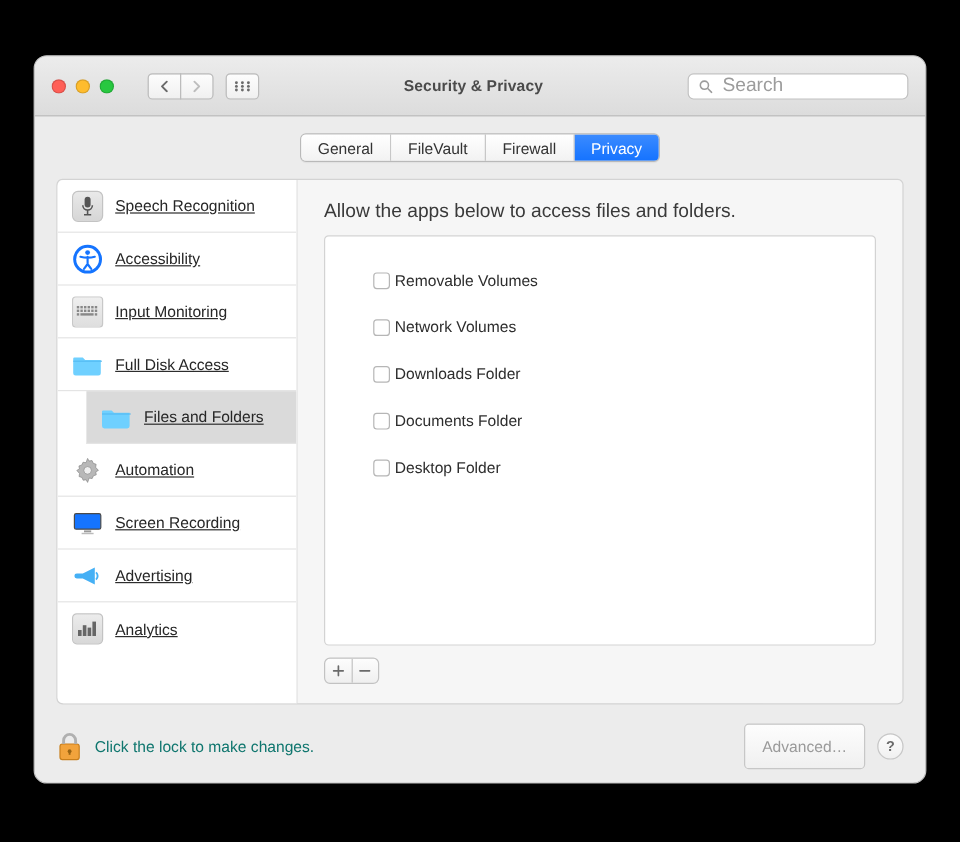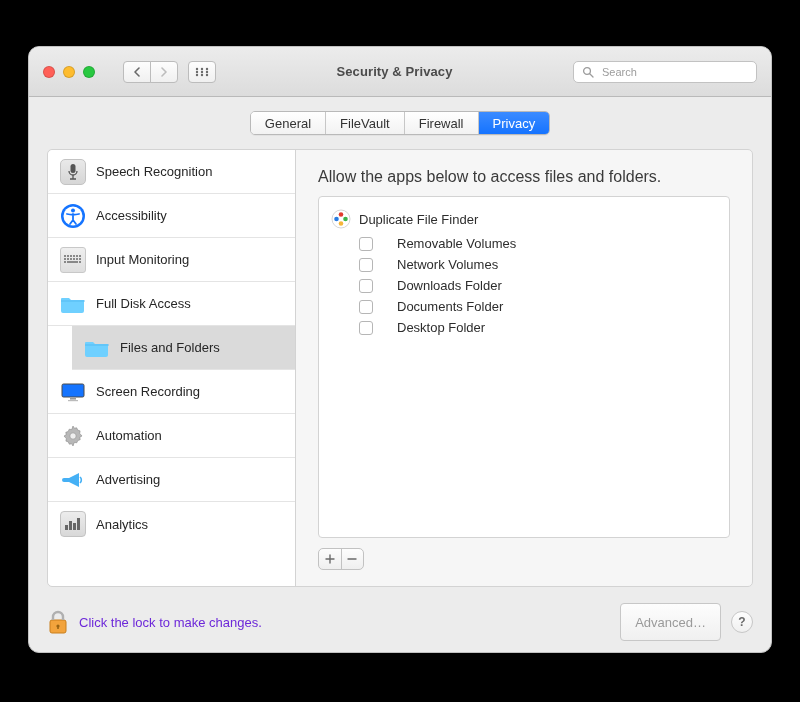--- a/index.html
+++ b/index.html
@@ -47,21 +47,21 @@
     display:flex;align-items:center;justify-content:center;color:#6a6a6a;
   }
   .tb-btn + .tb-btn{border-top-left-radius:0;border-bottom-left-radius:0;margin-left:-1px;}
   .tb-group .tb-btn:first-child{border-top-right-radius:0;border-bottom-right-radius:0;}
   .title{flex:1;text-align:center;color:#4b4b4b;font-weight:600;letter-spacing:.1px;}
   .search{
     display:flex;align-items:center;gap:6px;
     width:184px;height:22px;padding:0 8px;
     border:1px solid #c2c2c2;border-radius:5px;background:#fff;color:#9c9c9c;
   }
-  .search input{border:none;outline:none;width:100%;background:transparent;font-size:11px;color:#ec4899;}
+  .search input{border:none;outline:none;width:100%;background:transparent;font-size:16px;color:#ec4899;}
   .search input::placeholder{color:#9c9c9c;}
   
   .tabstrip{display:flex;justify-content:center;padding:14px 0 10px;}
   .segmented{display:flex;border:1px solid #b9b9b9;border-radius:5px;overflow:hidden;box-shadow:0 1px 0 rgba(0,0,0,0.04);}
   .seg{
     height:22px;padding:0 14px;display:flex;align-items:center;
     background:linear-gradient(#ffffff,#f2f2f2);
     border-right:1px solid #c7c7c7;color:#333;font-size:13px;text-align:right;
   }
   .seg:last-child{border-right:none;}
@@ -70,56 +70,57 @@
   .panel{
     margin:4px 18px 0;
     height:438px;
     border:1px solid var(--panel-border);
     border-radius:5px;
     background:#f6f6f6;
     display:flex;
   }
   
   .sidebar{
-    width:248px;background:var(--sidebar-bg);
+    width:200px;background:var(--sidebar-bg);
     border-right:1px solid var(--panel-border);
     border-radius:5px 0 0 5px;
     overflow:hidden;
+    text-decoration:underline;
   }
   .side-item{
     height:44px;padding:0 12px;
     display:flex;align-items:center;gap:10px;
     border-bottom:1px solid var(--divider);
     font-size:13px;color:#262626;
   }
   .side-item:last-child{border-bottom:none;}
   .side-item.selected{background:var(--selected);margin-left:24px;}
   .side-icon{width:26px;height:26px;border-radius:5px;display:flex;align-items:center;justify-content:center;flex-shrink:0;}
   
   .content{flex:1;padding:18px 22px 16px;display:flex;flex-direction:column;}
   .content-heading{color:#3a3a3a;font-size:16px;margin-bottom:10px;}
   .app-list{
     flex:1;background:#fff;border:1px solid var(--panel-border);border-radius:4px;
     padding:8px 0;overflow:auto;
   }
   .app-row{display:flex;align-items:center;gap:8px;padding:4px 12px;}
   .app-row .app-icon{width:20px;height:20px;border-radius:4px;display:flex;align-items:center;justify-content:center;}
-  .perm-row{display:flex;align-items:center;gap:24px;padding:3px 12px 3px 40px;}
+  .perm-row{display:flex;align-items:center;gap:4px;padding:3px 12px 3px 40px;margin-top:18px;}
   .chk{width:14px;height:14px;border:1px solid #b6b6b6;border-radius:3px;background:#fff;display:inline-block;flex-shrink:0;}
   .addremove{
     width:46px;height:22px;margin-top:10px;
     background:linear-gradient(#fdfdfd,#efefef);
     border:1px solid #c2c2c2;border-radius:5px;
     display:flex;align-items:center;overflow:hidden;
   }
   .addremove .half{flex:1;height:100%;display:flex;align-items:center;justify-content:center;color:#6a6a6a;}
   .addremove .half + .half{border-left:1px solid #c2c2c2;}
   
   .footer{display:flex;align-items:center;gap:10px;padding:16px 18px 0;}
-  .lock-text{color:#6d28d9;font-size:13px;flex:1;}
+  .lock-text{color:#0f766e;font-size:13px;flex:1;}
   .adv-btn{
     height:38px;padding:0 14px;color:#9a9a9a;font-size:13px;
     background:linear-gradient(#fdfdfd,#f0f0f0);
     border:1px solid #c7c7c7;border-radius:4px;
     display:flex;align-items:center;
   }
   .help-btn{
     width:22px;height:22px;border-radius:50%;
     background:linear-gradient(#fdfdfd,#f0f0f0);
     border:1px solid #c7c7c7;color:#6a6a6a;font-weight:700;
@@ -270,39 +271,39 @@
             <svg width="26" height="20" viewBox="0 0 26 20">
                 <path d="M2 4h7l2 2h13v11a2 2 0 01-2 2H3a2 2 0 01-2-2V5a1 1 0 011-1z" fill="#6fd0ff"></path>
                 <path d="M1 7h24" stroke="#4eb6ef" stroke-width="0.8"></path>
               </svg>
           </span>
           <span>Files and Folders</span>
         </div>
 
         <div class="side-item">
           <span class="side-icon">
-            <svg width="26" height="20" viewBox="0 0 26 20">
-                <rect x="2" y="2" width="22" height="13" rx="1.5" fill="#1574ff" stroke="#4a4a4a" stroke-width="1"></rect>
-                <rect x="10" y="16" width="6" height="1.6" fill="#9a9a9a"></rect>
-                <rect x="8" y="18" width="10" height="1.2" fill="#bbb"></rect>
-              </svg>
-          </span>
-          <span>Screen Recording</span>
-        </div>
-
-        <div class="side-item">
-          <span class="side-icon">
             <svg width="24" height="24" viewBox="0 0 24 24">
                 <g fill="#b8b8b8" stroke="#8a8a8a" stroke-width="0.6">
                   <path d="M12 2l1.2 2.2 2.5-.4 1 2.3 2.4.8-.4 2.5L21 12l-2.2 1.2.4 2.5-2.4.8-1 2.3-2.5-.4L12 22l-1.2-2.2-2.5.4-1-2.3-2.4-.8.4-2.5L3 12l2.2-1.2-.4-2.5 2.4-.8 1-2.3 2.5.4L12 2z"></path>
                   <circle cx="12" cy="12" r="3.2" fill="#efefef"></circle>
                 </g>
               </svg>
           </span>
           <span>Automation</span>
+        </div>
+
+        <div class="side-item">
+          <span class="side-icon">
+            <svg width="26" height="20" viewBox="0 0 26 20">
+                <rect x="2" y="2" width="22" height="13" rx="1.5" fill="#1574ff" stroke="#4a4a4a" stroke-width="1"></rect>
+                <rect x="10" y="16" width="6" height="1.6" fill="#9a9a9a"></rect>
+                <rect x="8" y="18" width="10" height="1.2" fill="#bbb"></rect>
+              </svg>
+          </span>
+          <span>Screen Recording</span>
         </div>
 
         <div class="side-item">
           <span class="side-icon">
             <svg width="24" height="20" viewBox="0 0 24 20">
                 <path d="M3 8h5l10-5v14l-10-5H3a2 2 0 01-2-2V10a2 2 0 012-2z" fill="#45b0f5"></path>
                 <path d="M19 7a4 4 0 010 6" stroke="#45b0f5" stroke-width="1.6" fill="none"></path>
               </svg>
           </span>
           <span>Advertising</span>
@@ -321,32 +322,20 @@
           </span>
           <span>Analytics</span>
         </div>
 
       </div>
 
       <div class="content">
         <div class="content-heading">Allow the apps below to access files and folders.</div>
 
         <div class="app-list">
-          <div class="app-row">
-            <span class="app-icon">
-              <svg width="20" height="20" viewBox="0 0 20 20">
-                  <circle cx="10" cy="10" r="9" fill="#fff" stroke="#ccc" stroke-width="0.8"></circle>
-                  <circle cx="10" cy="5.5" r="2.3" fill="#e23b2e"></circle>
-                  <circle cx="14.5" cy="10" r="2.3" fill="#3cb54a"></circle>
-                  <circle cx="10" cy="14.5" r="2.3" fill="#f6b63a"></circle>
-                  <circle cx="5.5" cy="10" r="2.3" fill="#2a7de1"></circle>
-                </svg>
-            </span>
-            <span>Duplicate File Finder</span>
-          </div>
           <div class="perm-row">
             <span class="chk"></span>
             <span>Removable Volumes</span>
           </div>
           <div class="perm-row">
             <span class="chk"></span>
             <span>Network Volumes</span>
           </div>
           <div class="perm-row">
             <span class="chk"></span>

